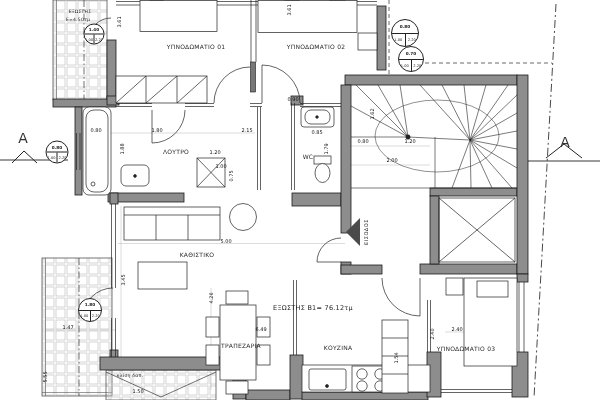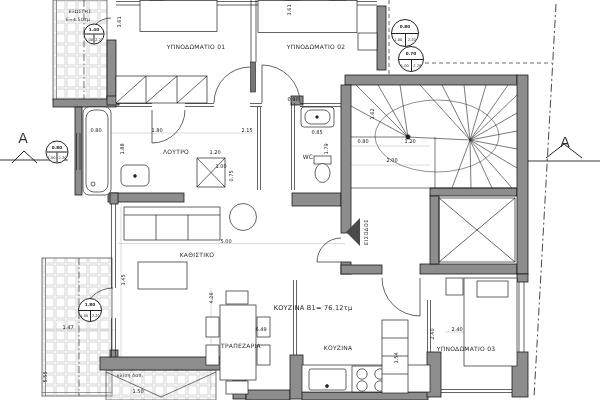--- a/index.html
+++ b/index.html
@@ -224,21 +224,21 @@
     <g>
       <rect x="464" y="278" width="53" height="88"></rect>
       <rect x="477" y="281" width="31" height="16"></rect>
       <rect x="446" y="278" width="17" height="17"></rect>
     </g>
   </g>
 </svg>
 
   <div class="lbl tiny" style="left: 80px; top: 11px;">ΕΞΩΣΤΗΣ</div>
   <div class="lbl tiny" style="left: 78px; top: 19px;">Ε=4.50τμ</div>
-  <div class="lbl area-lbl" style="left: 313px; top: 308px;">ΚΟΥΖΙΝΑ Β1= 76.12τμ</div>
+  <div class="lbl area-lbl" style="left: 313px; top: 308px;">ΕΞΩΣΤΗΣ Β1= 76.12τμ</div>
   <div class="lbl rot entr" style="left: 366px; top: 232px;">ΕΙΣΟΔΟΣ</div>
   <div class="lbl tiny" style="left: 130px; top: 375px;">κλίση δαπ.</div>
   <div class="lbl a-mark" style="left: 23px; top: 138px;">A</div>
   <div class="lbl a-mark" style="left: 565px; top: 142px;">A</div>
   <div id="labels-layer">
       <div class="lbl" style="left: 196px; top: 46px;">ΥΠΝΟΔΩΜΑΤΙΟ 01</div>
       <div class="lbl" style="left: 316px; top: 46px;">ΥΠΝΟΔΩΜΑΤΙΟ 02</div>
       <div class="lbl" style="left: 176px; top: 151px;">ΛΟΥΤΡΟ</div>
       <div class="lbl" style="left: 308px; top: 156px;">WC</div>
       <div class="lbl" style="left: 197px; top: 254px;">ΚΑΘΙΣΤΙΚΟ</div>

